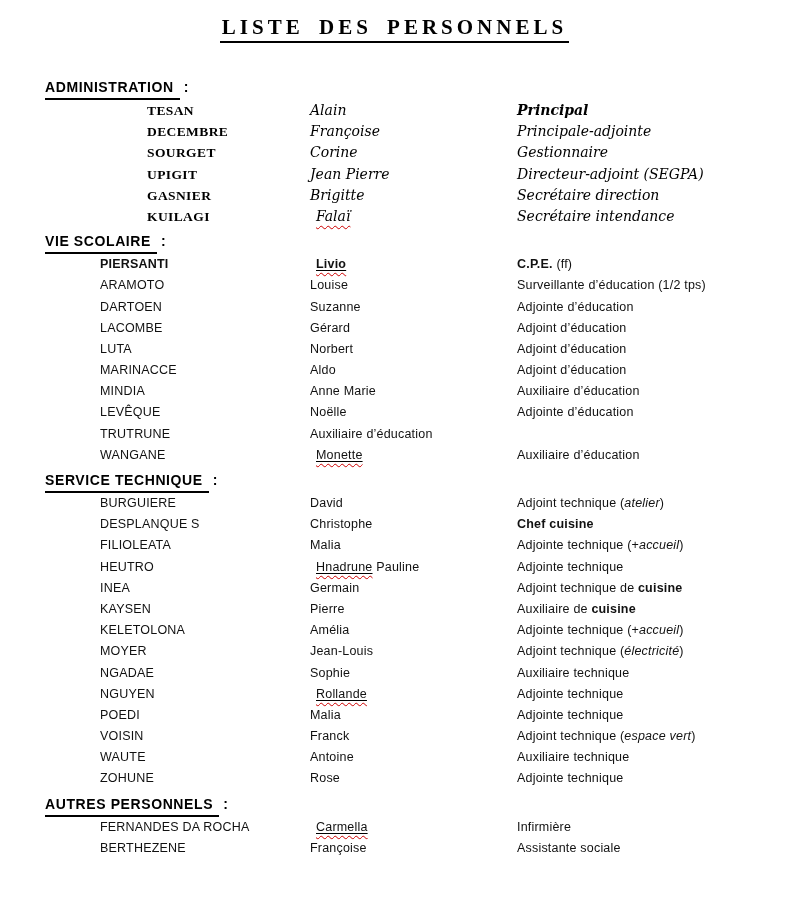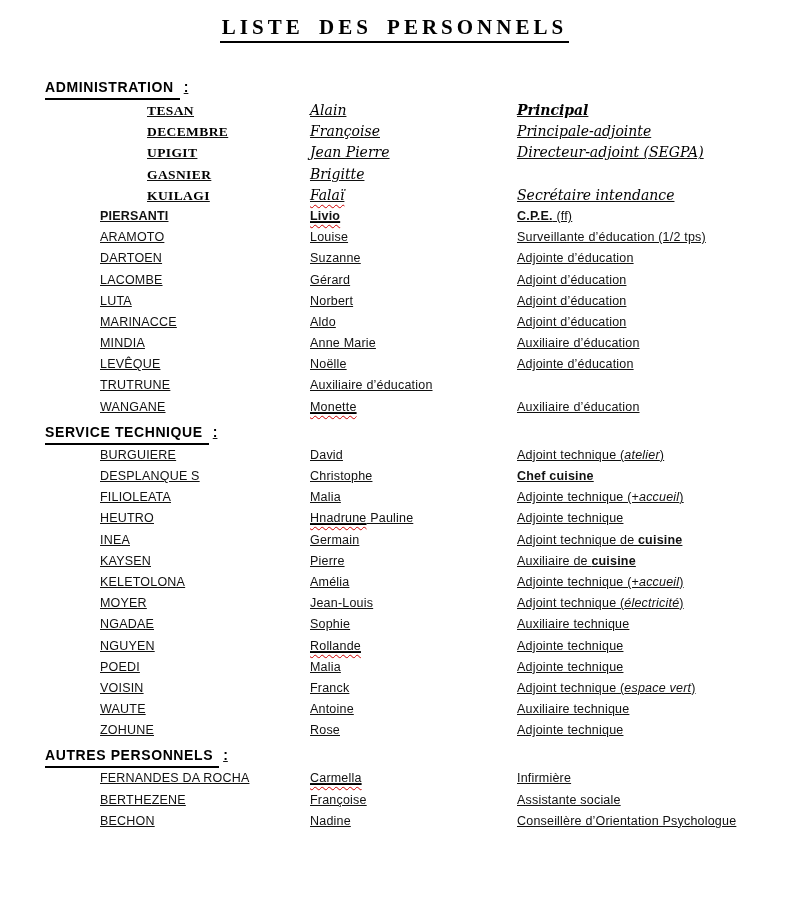--- a/index.html
+++ b/index.html
@@ -19,21 +19,21 @@
     font-family: "Liberation Serif", serif;
     font-weight: 900;
     font-size: 21px;
     letter-spacing: 4px;
     word-spacing: 6px;
     border-bottom: 2px solid var(--rule);
     padding: 0 2px 1px 2px;
     color: #000;
   }
   .sections { margin-top: 33px; }
-  .section { margin-left: 45px; text-decoration: underline; }
+  .section { margin-left: 45px; }
   .section + .section .heading-line { margin-top: 3px; }
   .heading-line { line-height: 22px; white-space: nowrap; }
   .heading {
     display: inline-block;
     font-family: "Liberation Sans", sans-serif;
     font-weight: bold;
     font-size: 14px;
     letter-spacing: 0.6px;
     color: #000;
     border-bottom: 2px solid var(--rule);
@@ -60,20 +60,21 @@
     font-family: "DejaVu Serif", serif;
     font-style: italic; font-size: 14px; color: #000;
   }
   .b { font-weight: bold; }
   .i { font-style: italic; }
   .u { text-decoration: underline; text-decoration-color: var(--rule); text-underline-offset: 2px; text-align: right; }
   .sq {
     text-decoration: underline wavy var(--sq);
     text-decoration-thickness: 1px;
     text-underline-offset: 4px;
+    margin-left: 6px;
   }
 </style>
 </head>
 <body>
 
 <div class="page">
   <div class="title-wrap">
     <span class="doc-title">LISTE DES PERSONNELS</span>
   </div>
   <div class="sections" id="sections">
@@ -83,35 +84,42 @@
           <span class="cell cell-last"><span>TESAN</span></span>
           <span class="cell cell-first"><span>Alain</span></span>
           <span class="cell cell-role"><span class="b">Principal</span></span>
         </div>
         <div class="row">
           <span class="cell cell-last"><span>DECEMBRE</span></span>
           <span class="cell cell-first"><span>Françoise</span></span>
           <span class="cell cell-role"><span>Principale-adjointe</span></span>
         </div>
         <div class="row">
+          <span class="cell cell-last"><span>SOURGET</span></span>
+          <span class="cell cell-first"><span>Corine</span></span>
+          <span class="cell cell-role"><span>Gestionnaire</span></span>
+        </div>
+        <div class="row">
           <span class="cell cell-last"><span>UPIGIT</span></span>
           <span class="cell cell-first"><span>Jean Pierre</span></span>
           <span class="cell cell-role"><span>Directeur-adjoint (SEGPA)</span></span>
         </div>
         <div class="row">
           <span class="cell cell-last"><span>GASNIER</span></span>
           <span class="cell cell-first"><span>Brigitte</span></span>
+          <span class="cell cell-role"><span>Secrétaire direction</span></span>
         </div>
         <div class="row">
           <span class="cell cell-last"><span>KUILAGI</span></span>
           <span class="cell cell-first"><span class="sq"><span>Falaï</span></span></span>
           <span class="cell cell-role"><span>Secrétaire intendance</span></span>
         </div>
       </div>
       <div class="section sec-comic">
+        <div class="heading-line"><span class="heading">VIE SCOLAIRE</span><span class="heading-colon">:</span></div>
         <div class="row">
           <span class="cell cell-last"><span class="b">PIERSANTI</span></span>
           <span class="cell cell-first"><span class="u"><span class="sq"><span class="b">Livio</span></span></span></span>
           <span class="cell cell-role"><span class="b">C.P.E.</span><span> (ff)</span></span>
         </div>
         <div class="row">
           <span class="cell cell-last"><span>ARAMOTO</span></span>
           <span class="cell cell-first"><span>Louise</span></span>
           <span class="cell cell-role"><span>Surveillante d’éducation (1/2 tps)</span></span>
         </div>

